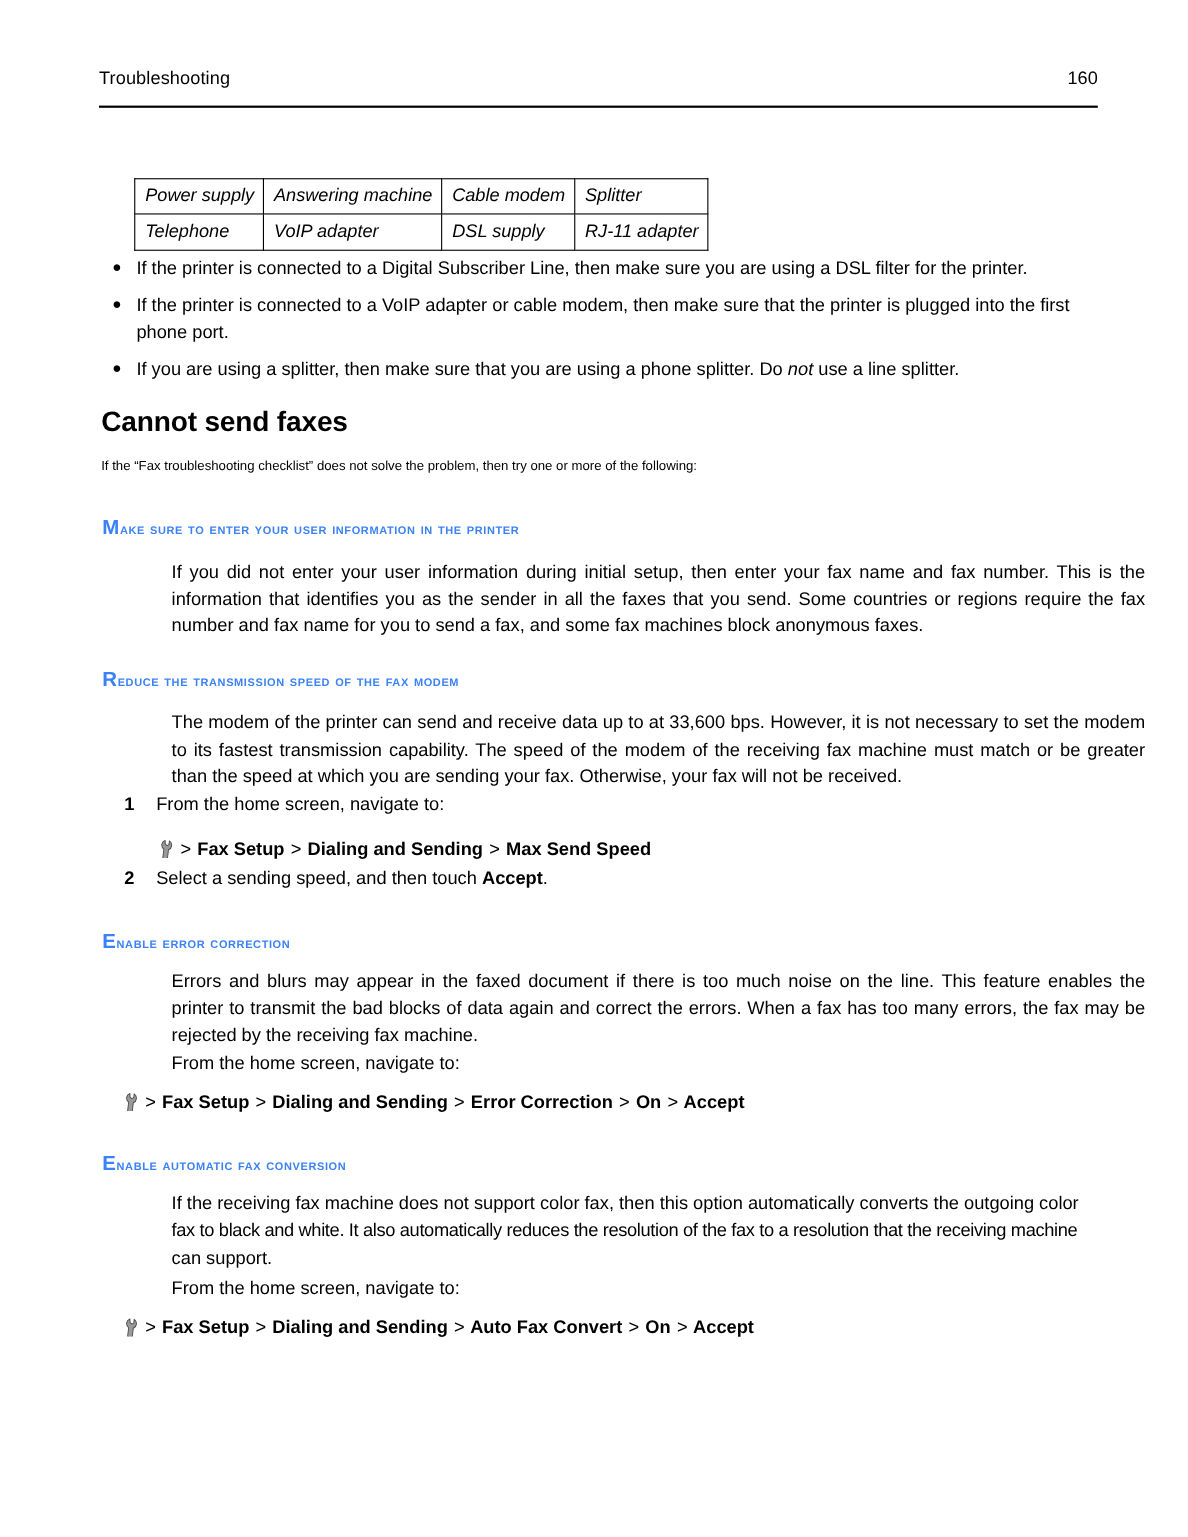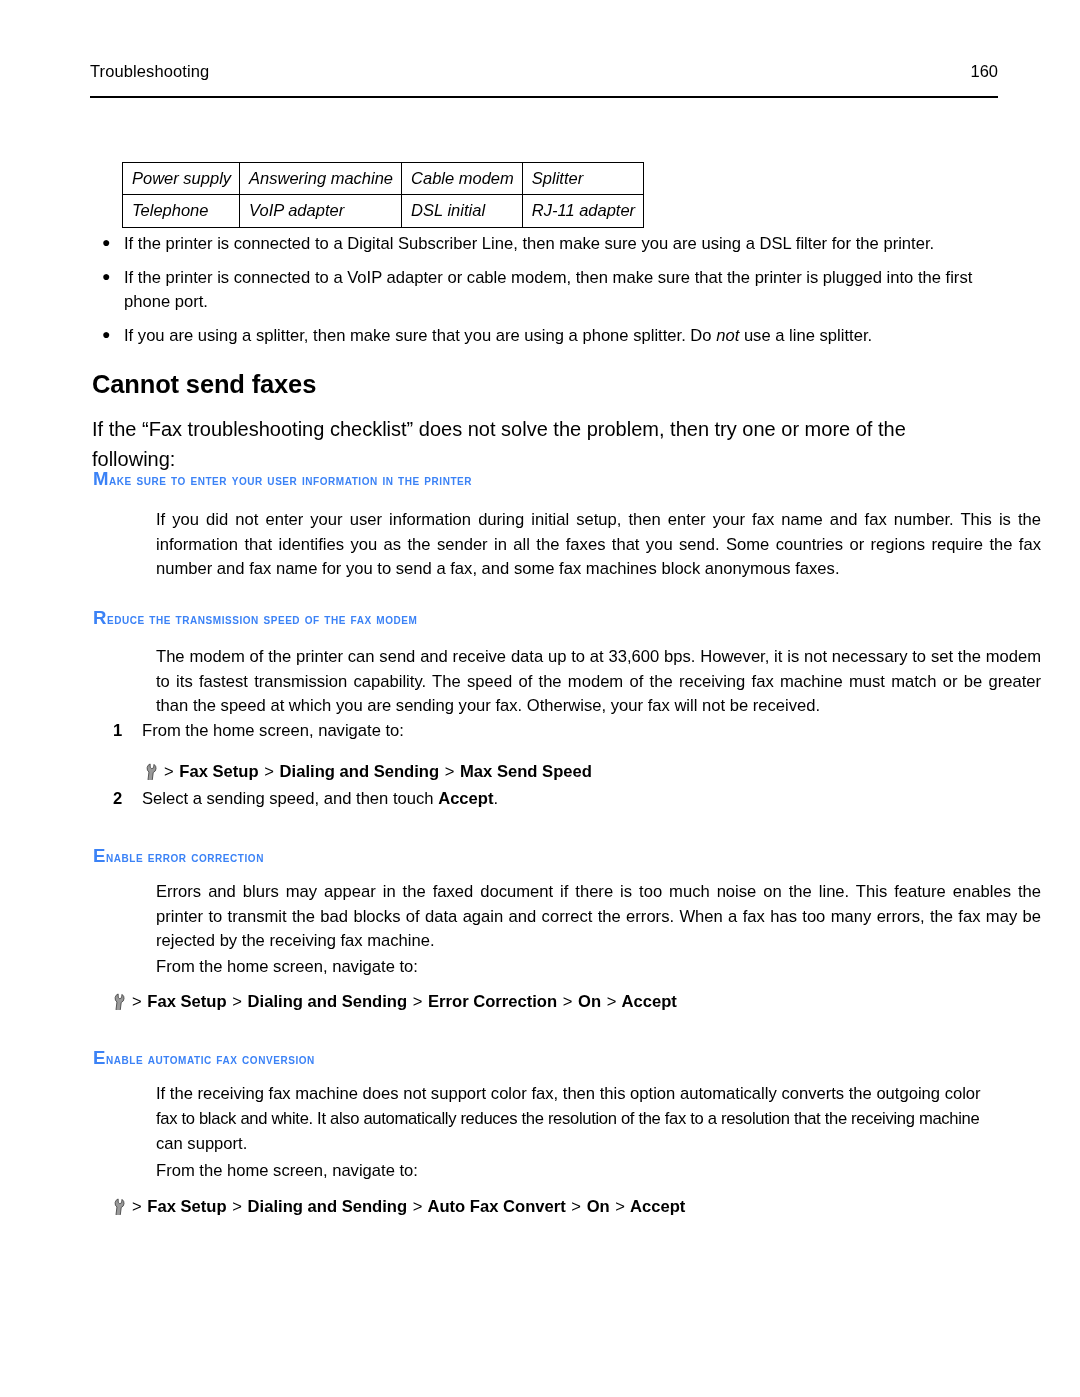--- a/index.html
+++ b/index.html
@@ -107,21 +107,21 @@
   .sec-title {
     position: absolute;
     left: 92px;
     font-size: 25.5px;
     font-weight: bold;
     letter-spacing: -.15px;
   }
   .intro {
     position: absolute;
     left: 92px;
-    font-size: 20px;
+    font-size: 12px;
     line-height: 1.48;
   }
 
   
   .subhead {
     position: absolute;
     left: 93px;
     font-size: 14.6px;
     font-weight: bold;
     font-variant: small-caps;
@@ -206,21 +206,21 @@
       <tbody>
         <tr>
           <td>Power supply</td>
           <td>Answering machine</td>
           <td>Cable modem</td>
           <td>Splitter</td>
         </tr>
         <tr>
           <td>Telephone</td>
           <td>VoIP adapter</td>
-          <td>DSL initial</td>
+          <td>DSL supply</td>
           <td>RJ-11 adapter</td>
         </tr>
       </tbody>
     </table>
   </div>
 
   <div class="bullets">
 
     <div class="bullet">
       <span class="dot">●</span>

